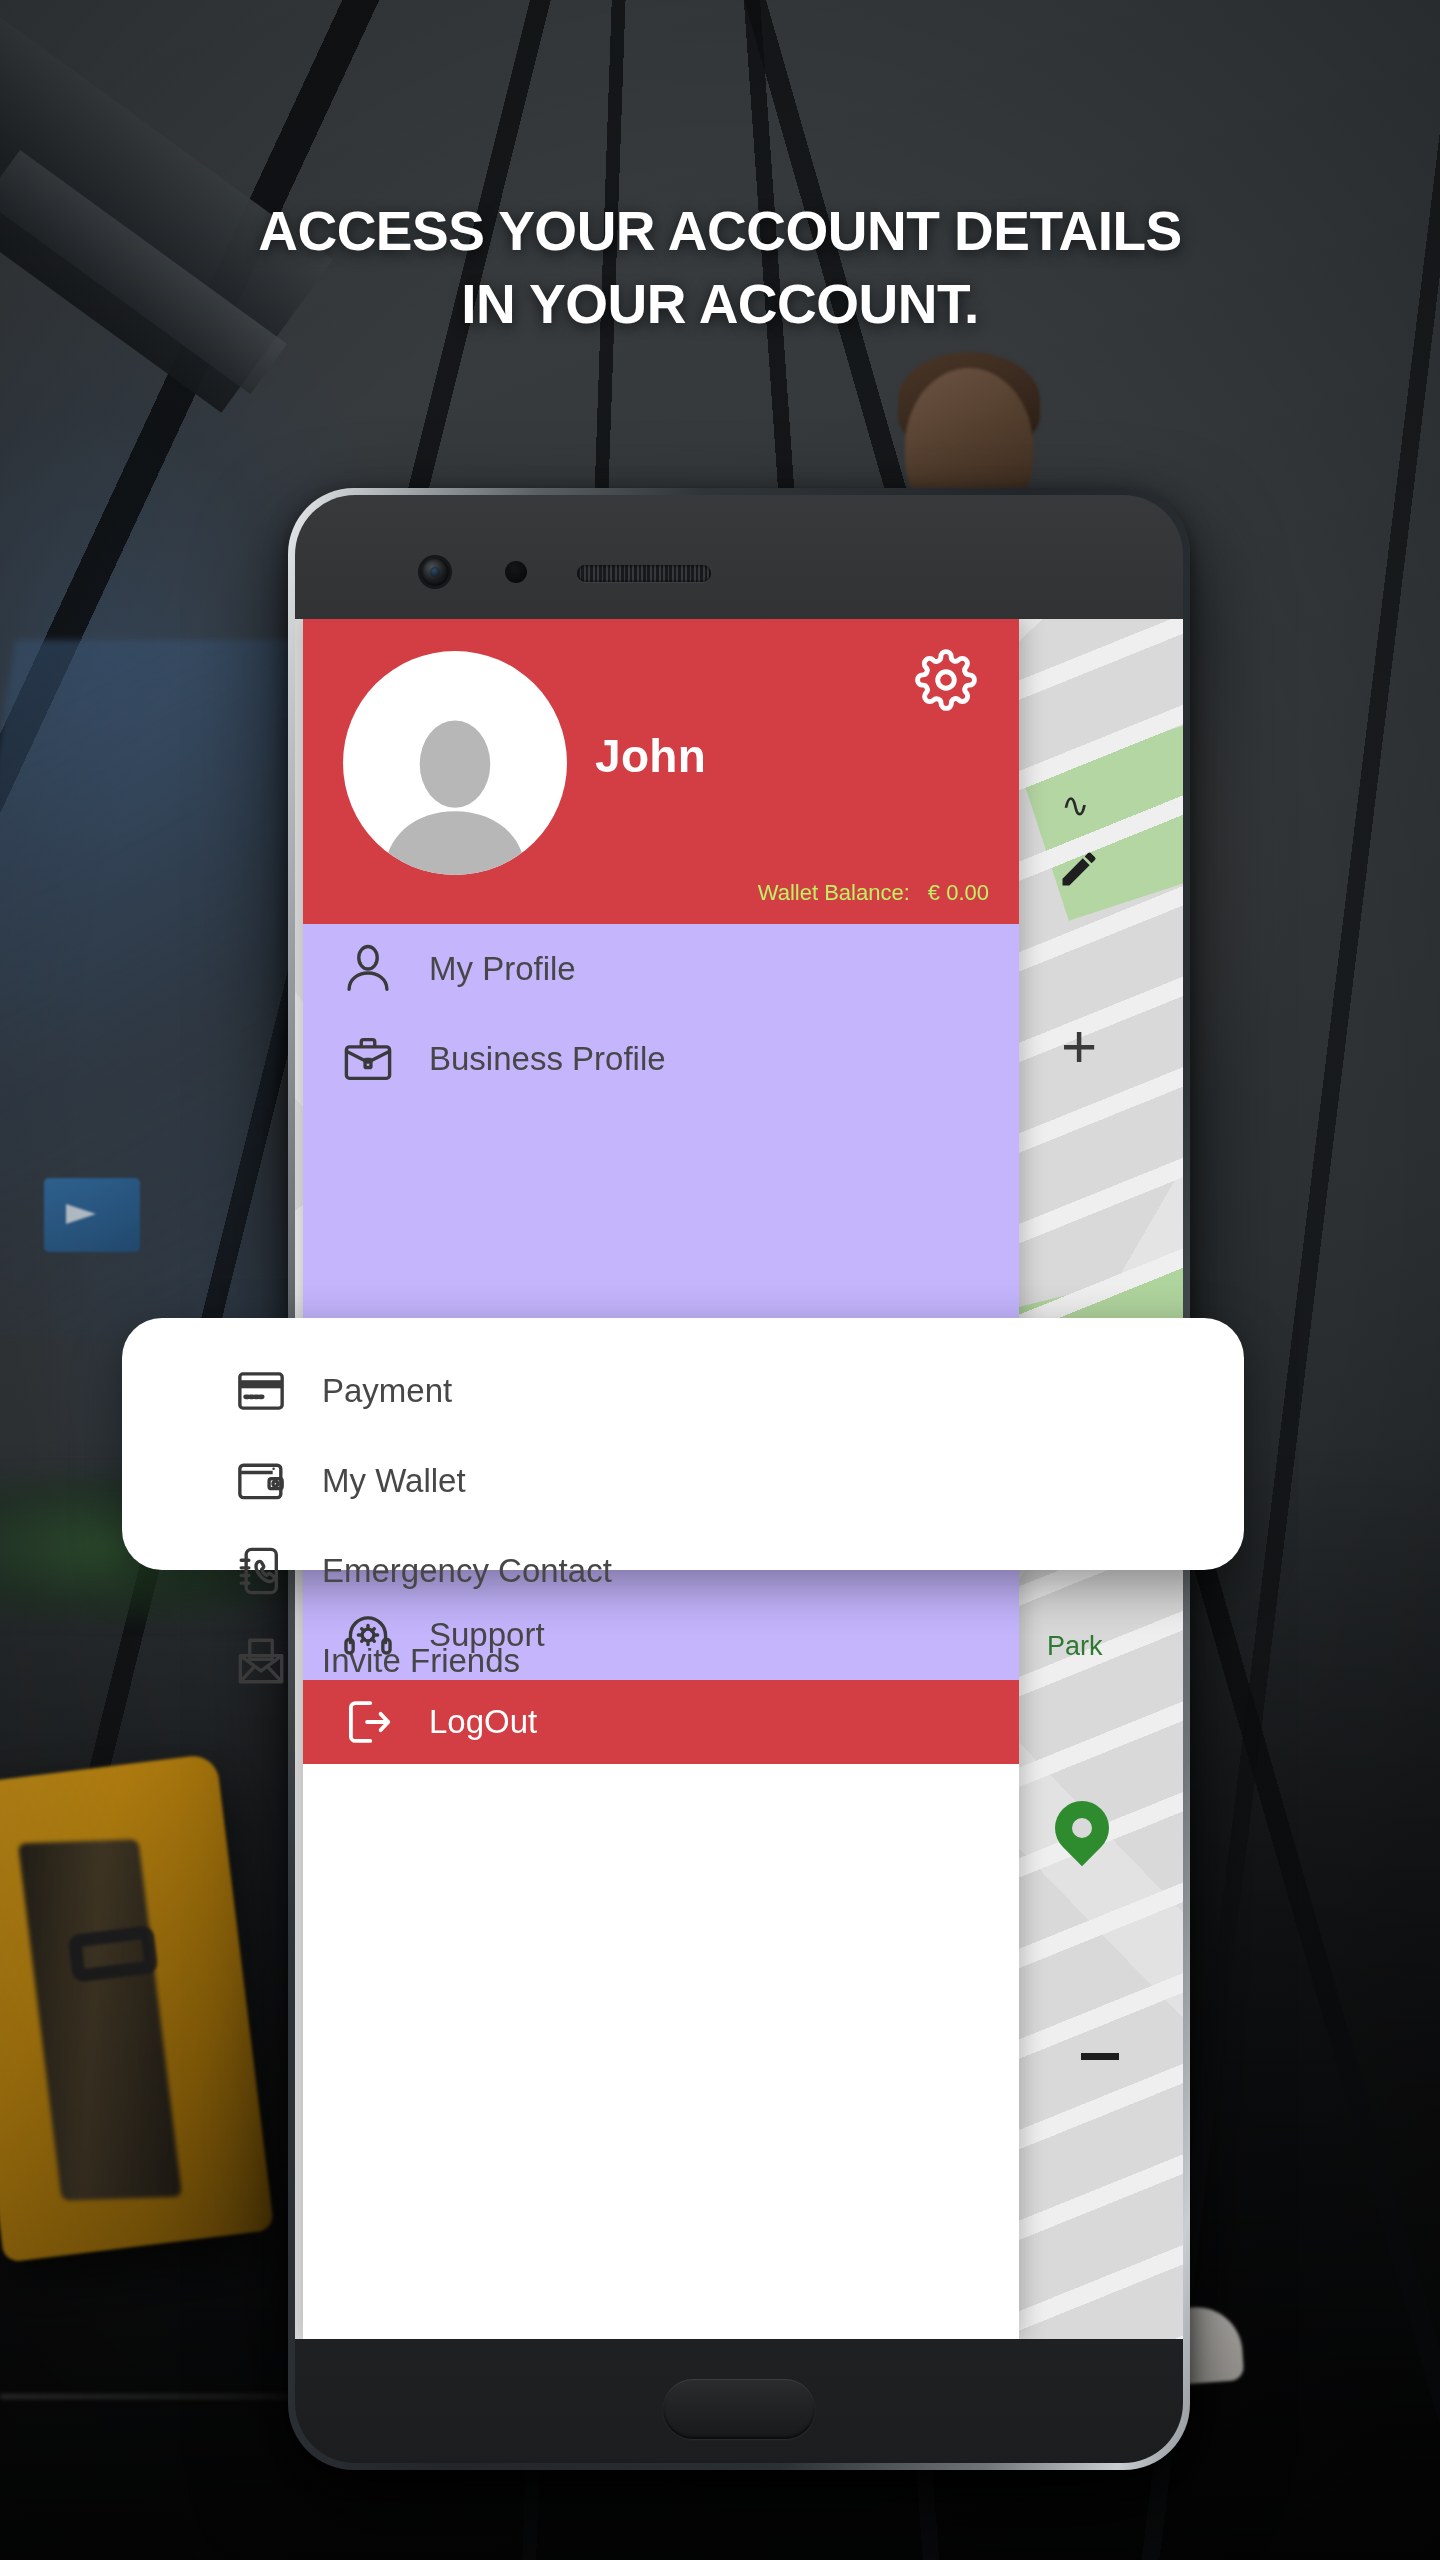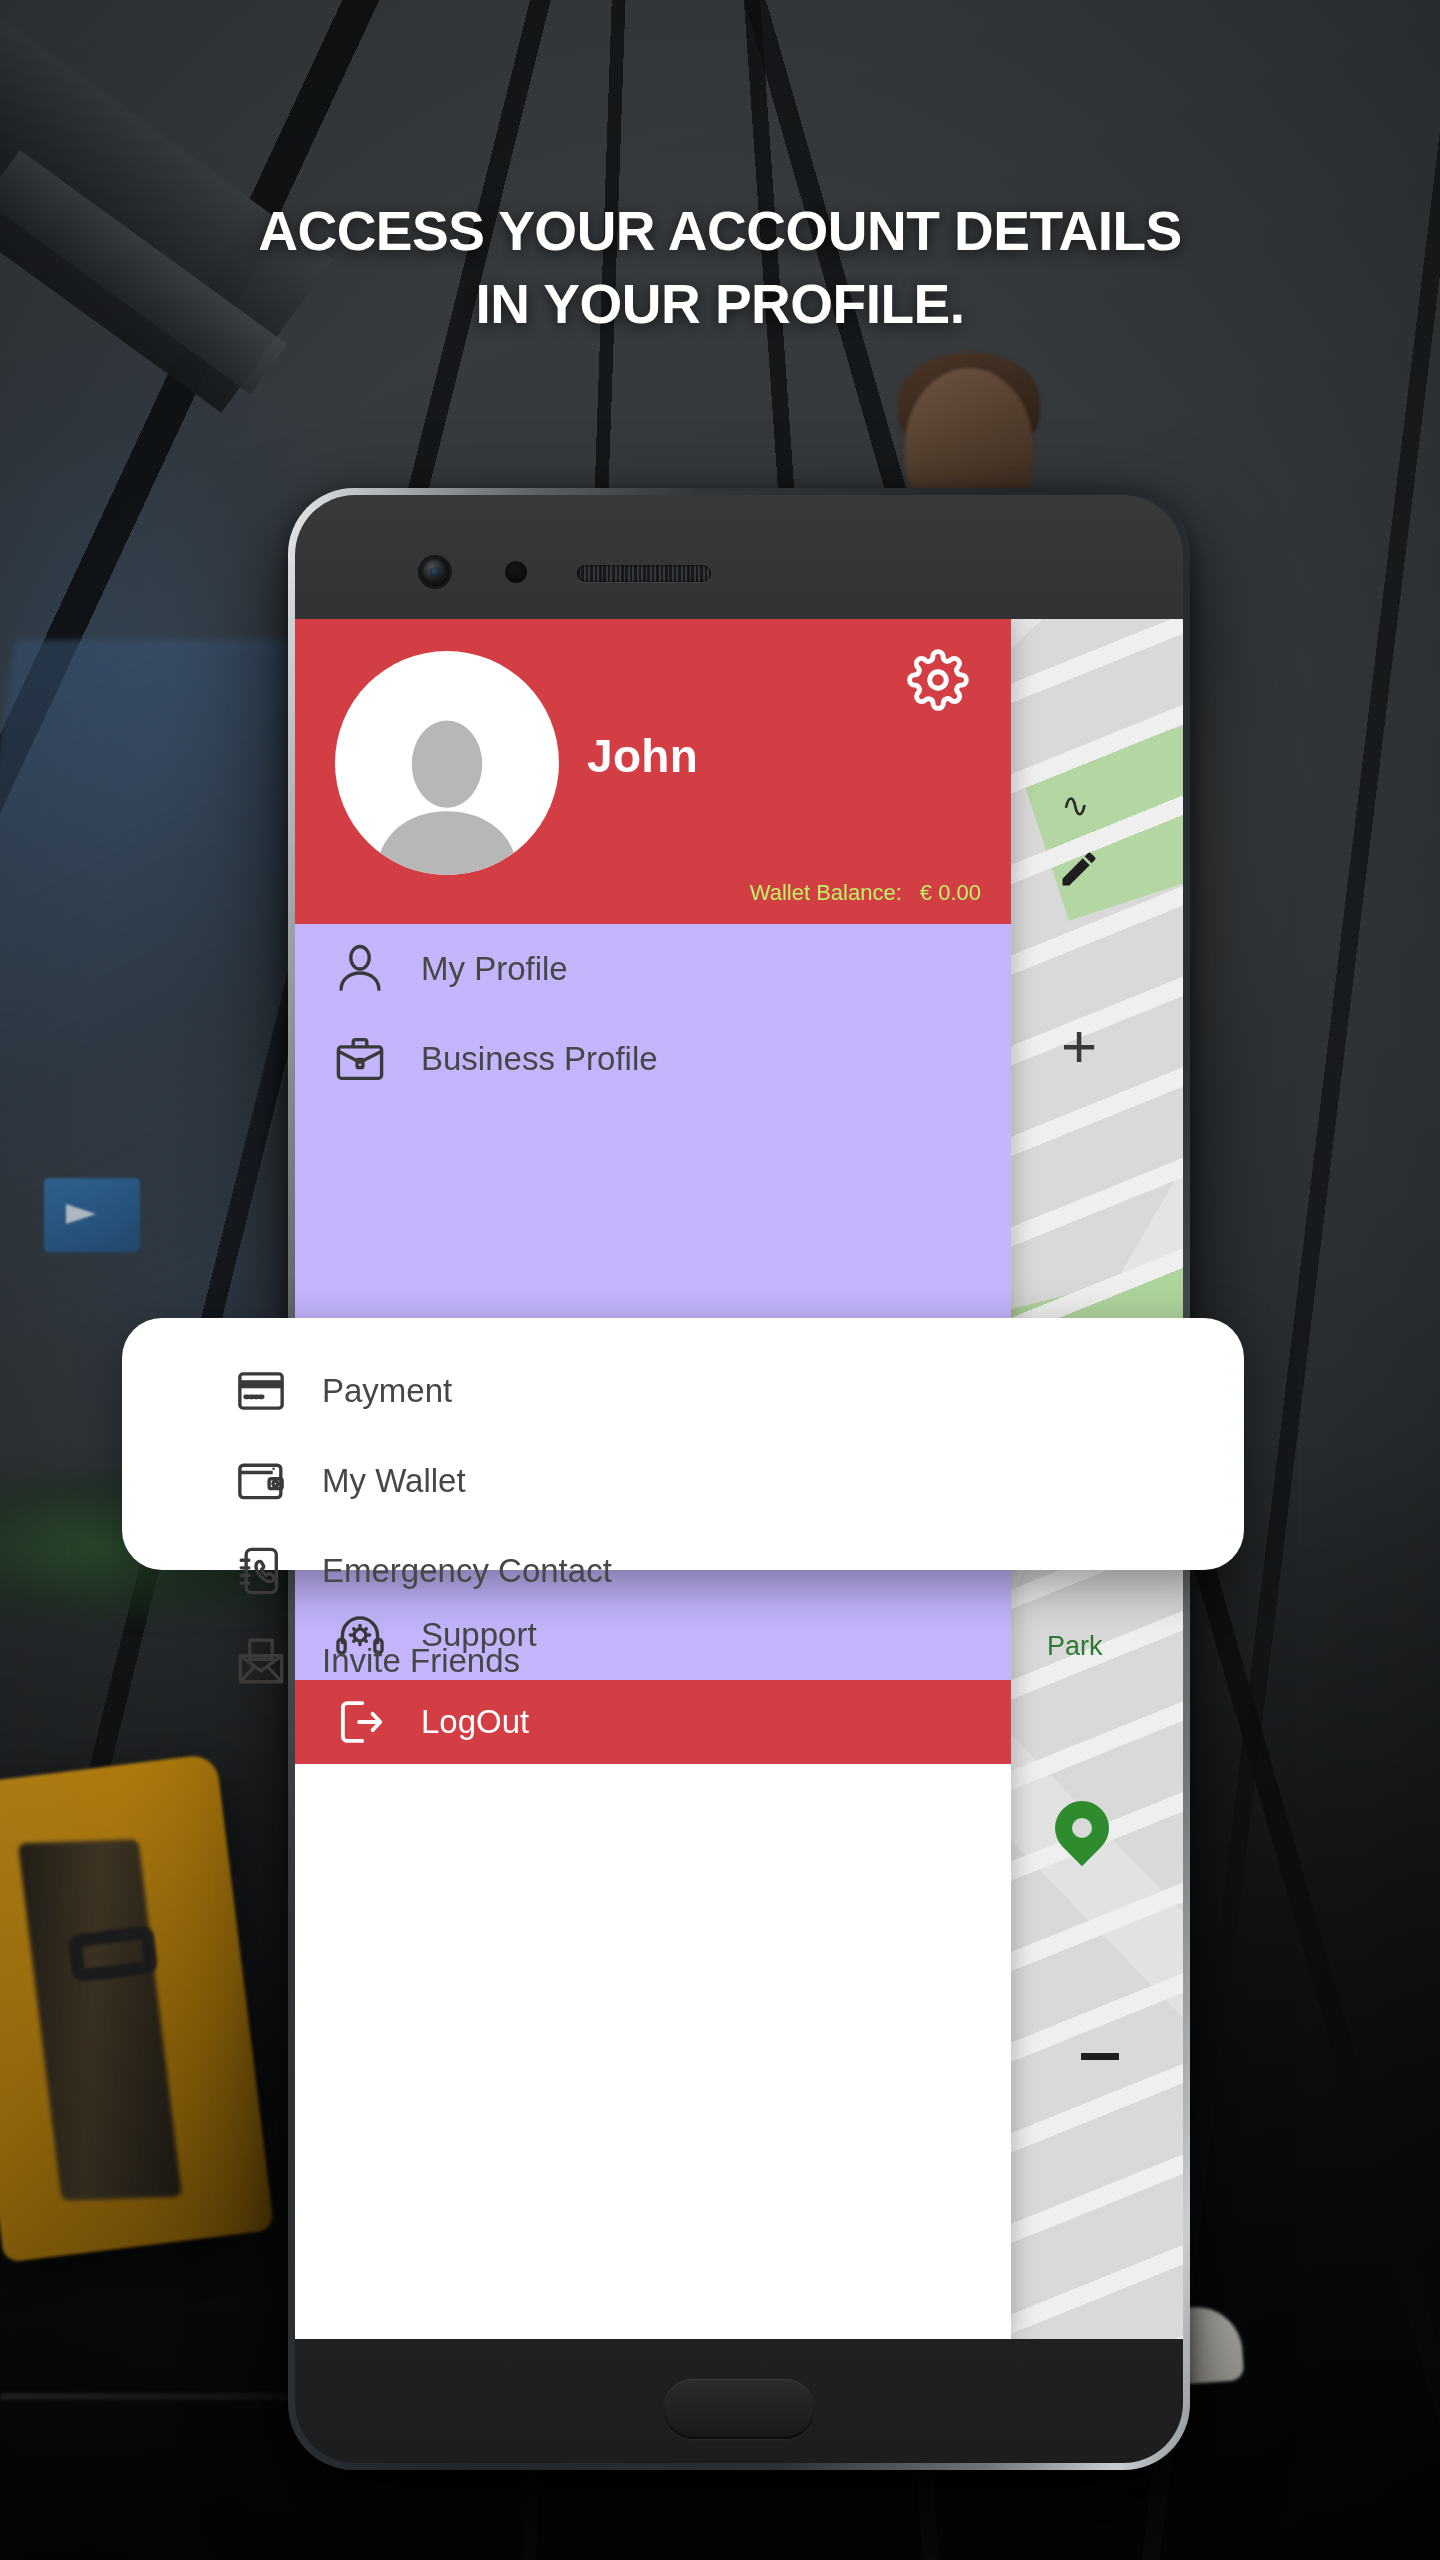--- a/index.html
+++ b/index.html
@@ -351,21 +351,21 @@
   .map-minus {
     position: absolute;
     left: 786px; top: 1434px;
     width: 38px; height: 7px;
     background: #1e1e1e;
   }
 
   
   .drawer {
     position: absolute;
-    left: 0; top: 0;
+    left: 8px; top: 0;
     width: 716px;
     height: 1720px;
     background: #ffffff;
     box-shadow: 4px 0 22px rgba(0,0,0,.22);
   }
   .drawer-header {
     position: relative;
     height: 305px;
     background: #d33e45;
   }
@@ -502,21 +502,21 @@
 <div class="bg-person-leg"></div>
 <div class="bg-person-shoe"></div>
 <div class="bg-suitcase"></div>
 <div class="bg-suitcase-strap"></div>
 <div class="bg-suitcase-handle"></div>
 <div class="bg-floor-line"></div>
 <div class="bg-vignette"></div>
 
 <div class="headline">
   <div>ACCESS YOUR ACCOUNT DETAILS</div>
-  <div>IN YOUR PROFILE.</div>
+  <div>IN YOUR ACCOUNT.</div>
 </div>
 
 <div class="phone">
   <div class="phone-inner">
 
     <div class="cam"></div>
     <div class="sensor"></div>
     <div class="earpiece"></div>
 
     <div class="screen">

